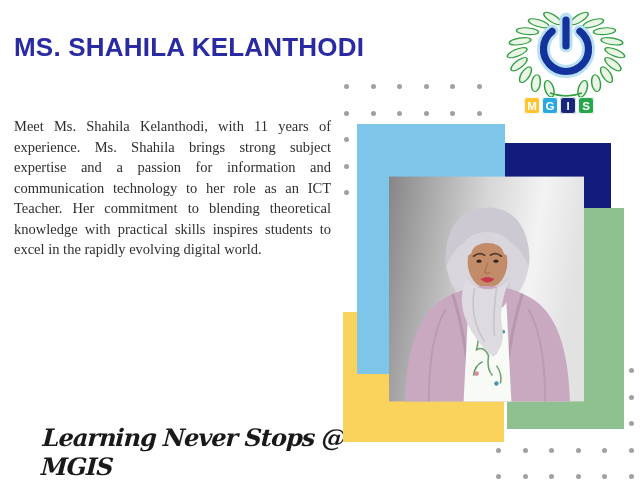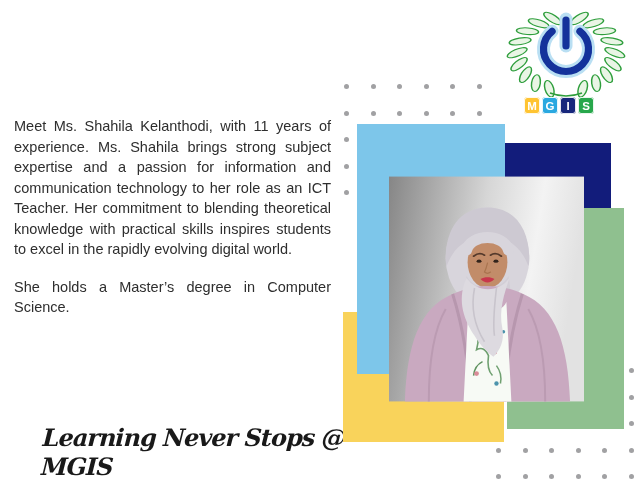--- a/index.html
+++ b/index.html
@@ -13,21 +13,21 @@
     font-size:26px;font-weight:800;letter-spacing:.2px;line-height:28px;
   }
   .role{
     position:absolute;left:14px;top:87px;width:300px;
     font-size:18px;font-weight:800;letter-spacing:.2px;
   }
   .bio{
     position:absolute;left:14px;top:116px;width:317px;
     font-size:14.5px;line-height:20.5px;color:#2e2e2e;text-align:justify;
   }
-  .bio p{margin:0 0 17px 0;}
+  .bio p{margin:0 0 17px 0;font-family:Liberation Serif, serif;}
   .tagline{
     position:absolute;left:42px;top:423px;width:320px;
     font-family:"DejaVu Serif",serif;font-style:italic;font-weight:700;
     font-size:24px;letter-spacing:-1px;color:#191919;transform:skewX(-3deg);
   }
   
   .dot-grid{position:absolute;display:grid;grid-template-columns:repeat(6,26.6px);grid-auto-rows:26.5px;z-index:1;}
   .dot{width:5px;height:5px;border-radius:50%;}
   #dots-top{left:344px;top:84px;}
   #dots-bottom{left:496px;top:368px;}
@@ -244,21 +244,21 @@
       </g>
     </svg>
     <div class="mgis-row" id="mgis-letters">
         <span class="mgis-box" style="background: rgb(255, 196, 50);">M</span>
         <span class="mgis-box" style="background: rgb(42, 168, 224);">G</span>
         <span class="mgis-box" style="background: rgb(23, 39, 124);">I</span>
         <span class="mgis-box" style="background: rgb(39, 167, 75);">S</span>
       </div>
   </div>
 
+  <div class="title" style="color: rgb(42, 42, 163);">MS. SHAHILA KELANTHODI</div>
 
   <div class="bio">
     <p>Meet Ms. Shahila Kelanthodi, with 11 years of experience. Ms. Shahila brings strong subject expertise and a passion for information and communication technology to her role as an ICT Teacher. Her commitment to blending theoretical knowledge with practical skills inspires students to excel in the rapidly evolving digital world.</p>
-    <p>She holds a Master’s degree in Computer Science.</p>
   </div>
 
   <div class="tagline">Learning Never Stops @ MGIS</div>
 
 </div>
 
 </body></html>

